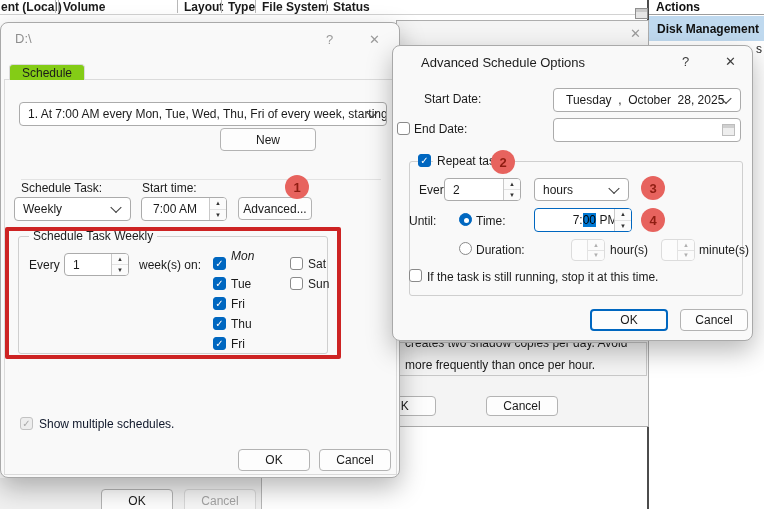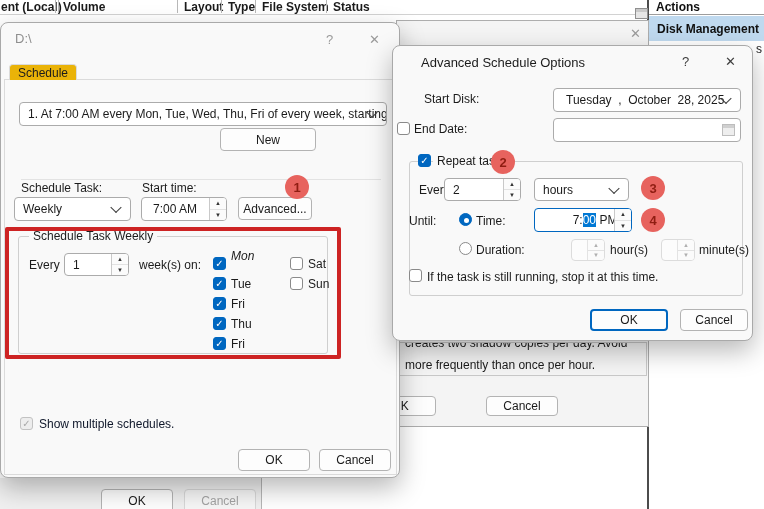--- a/index.html
+++ b/index.html
@@ -38,21 +38,21 @@
       background:#fff;box-sizing:border-box;}
   .radio.sel{background:#0067c0;border-color:#0067c0;}
   .radio.sel::after{content:"";position:absolute;left:4px;top:4px;width:5px;height:5px;
       border-radius:50%;background:#fff;}
   .grp{position:absolute;border:1px solid #cfcfcf;border-radius:3px;box-sizing:border-box;}
   .legend{position:absolute;background:#f9f9f9;padding:0 4px;line-height:14px;white-space:nowrap;}
   .badge{position:absolute;width:24px;height:24px;border-radius:50%;background:#e7635e;
       color:#8f1d12;font-weight:bold;font-size:13px;display:flex;align-items:center;
       justify-content:center;z-index:50;}
   .titleglyph{position:absolute;font-size:13px;color:#9a9a9a;line-height:14px;}
-  .sel-text{background:#0078d4;color:#ffffff;}
+  .sel-text{background:#0078d4;color:#000000;}
   .colsep{position:absolute;top:0;width:1px;height:13px;background:#b8b8b8;}
 </style>
 </head>
 <body>
 
 <div id="stage">
 
   <div class="abs" style="left:0;top:0;width:648px;height:14px;background:#fff;border-bottom:1px solid #d2d2d2;">
     <span class="lbl" style="left:1px;top:0;font-weight:bold;">ent (Local)</span>
     <span class="colsep" style="left:55px;"></span>
@@ -97,21 +97,21 @@
     <div class="btn" style="left:-33px;top:375px;width:72px;height:20px;">OK</div>
     <div class="btn" style="left:89px;top:375px;width:72px;height:20px;">Cancel</div>
   </div>
 
   <div class="dlg" style="left:0;top:22px;width:400px;height:456px;border-radius:8px;z-index:4;">
     <span class="lbl" style="left:14px;top:9px;font-size:13px;color:#8f8f8f;">D:\</span>
     <span class="titleglyph" style="left:325px;top:10px;">?</span>
     <span class="titleglyph" style="left:368px;top:10px;">✕</span>
 
     <div class="abs" style="left:3px;top:56px;width:393px;height:396px;border:1px solid #dbdbdb;box-sizing:border-box;"></div>
-    <div class="abs" style="left:8px;top:41px;width:68px;height:16px;background:#eab308;border:1px solid #dbdbdb;border-bottom:none;border-radius:4px 4px 0 0;box-sizing:border-box;display:flex;align-items:center;justify-content:center;z-index:2;">
+    <div class="abs" style="left:8px;top:41px;width:76px;height:16px;background:#84cc16;border:1px solid #dbdbdb;border-bottom:none;border-radius:4px 4px 0 0;box-sizing:border-box;display:flex;align-items:center;justify-content:center;z-index:2;">
       <span>Schedule</span>
     </div>
 
     <div class="combo" style="left:18px;top:79px;width:368px;height:24px;">
       <span class="txt">1. At 7:00 AM every Mon, Tue, Wed, Thu, Fri of every week, starting 1(</span>
       <span class="chev"></span>
     </div>
 
     <div class="btn" style="left:219px;top:105px;width:96px;height:23px;">New</div>
 
@@ -170,21 +170,21 @@
 
     <div class="btn" style="left:237px;top:426px;width:72px;height:22px;">OK</div>
     <div class="btn" style="left:318px;top:426px;width:72px;height:22px;">Cancel</div>
   </div>
 
   <div class="dlg" style="left:392px;top:45px;width:361px;height:296px;border-radius:8px;z-index:5;">
     <span class="lbl" style="left:28px;top:10px;font-size:13px;color:#1b1b1b;">Advanced Schedule Options</span>
     <span class="titleglyph" style="left:289px;top:9px;color:#3d3d3d;">?</span>
     <span class="titleglyph" style="left:332px;top:9px;color:#3d3d3d;">✕</span>
 
-    <span class="lbl" style="left:31px;top:46px;">Start Disk:</span>
+    <span class="lbl" style="left:31px;top:46px;">Start Date:</span>
     <div class="combo" style="left:160px;top:42px;width:188px;height:24px;">
       <span class="txt" style="padding-left:12px;">Tuesday  ,  October  28, 2025</span>
       <span class="chev"></span>
     </div>
 
     <span class="cb" style="left:4px;top:76px;"></span>
     <span class="lbl" style="left:21px;top:76px;">End Date:</span>
     <div class="field" style="left:160px;top:72px;width:188px;height:24px;">
       <span class="txt"></span>
       <span class="abs" style="right:5px;top:5px;width:13px;height:12px;border:1px solid #bdbdbd;background:#eee;box-sizing:border-box;">

